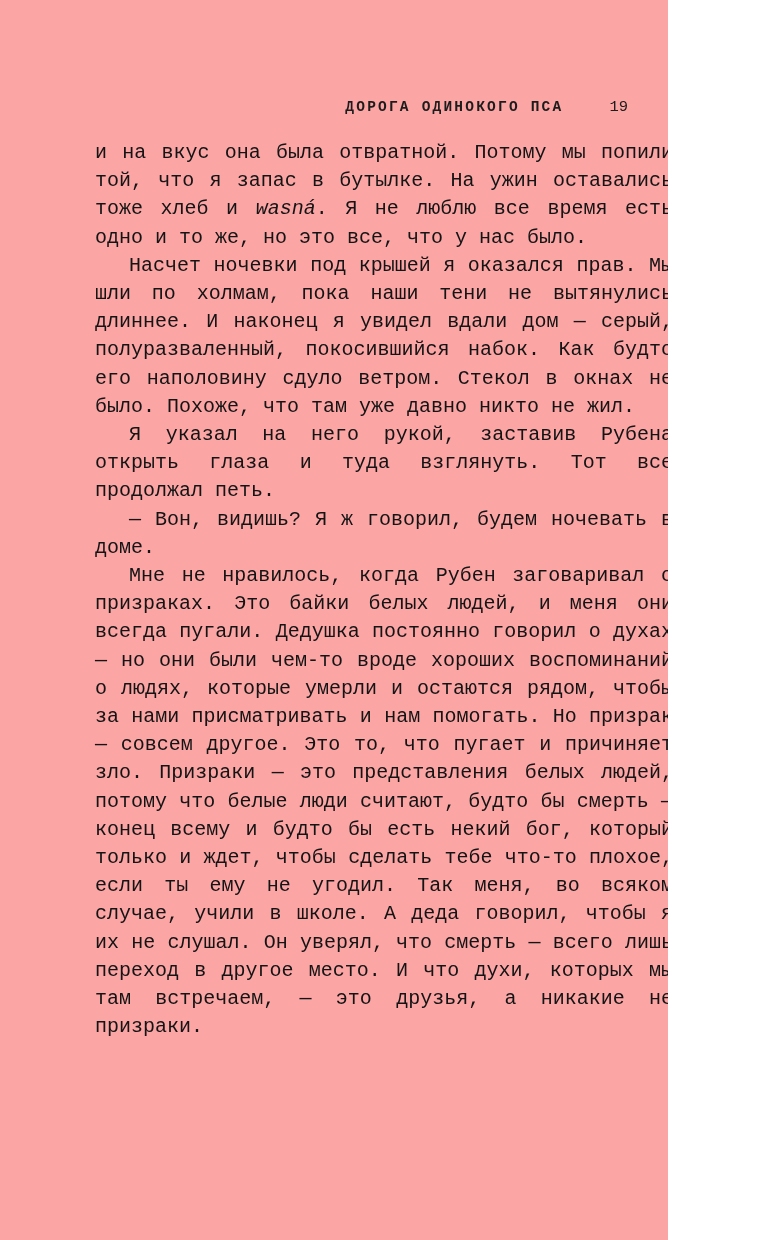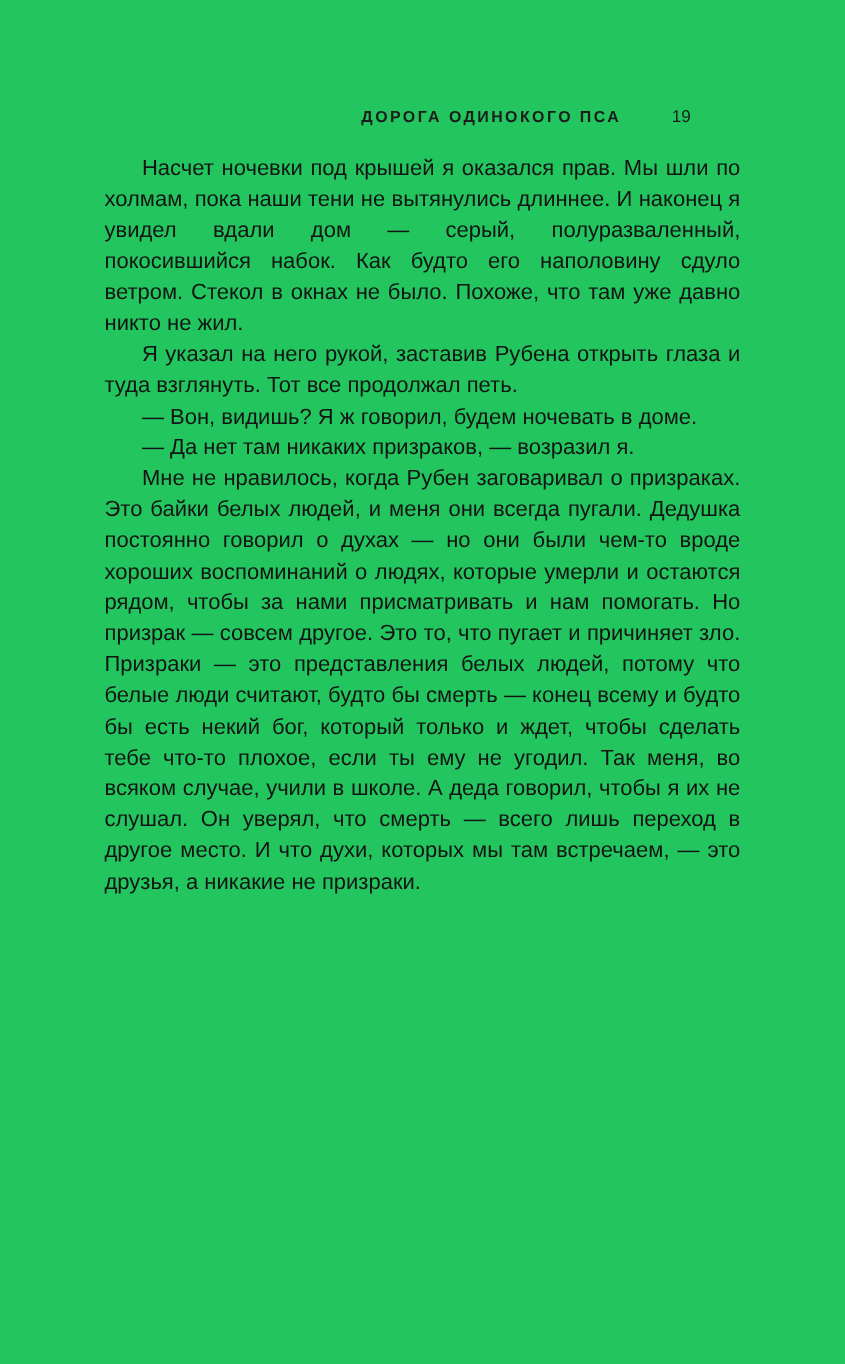--- a/index.html
+++ b/index.html
@@ -2,24 +2,24 @@
 <html lang="ru"><head>
   <meta charset="utf-8">
   <style>
     html, body {
       margin: 0;
       padding: 0;
       background: #ffffff;
     }
     .page {
       position: relative;
-      width: 768px;
+      width: 668px;
       height: 1240px;
-      background: #22c55e;
-      font-family: Liberation Sans, sans-serif;
+      background: #fca5a5;
+      font-family: Liberation Mono, monospace;
       color: #161616;
       overflow: hidden;
     }
     .running-head {
       position: absolute;
       top: 98px;
       left: 95px;
       width: 578px;
       box-sizing: border-box;
       display: flex;
@@ -66,21 +66,21 @@
 <body>
 
 <div class="page">
 
   <div class="running-head">
     <span>ДОРОГА ОДИНОКОГО ПСА</span>
     <span class="page-num">19</span>
   </div>
 
   <div class="body-text">
+    <p class="first"><span>и на вкус она была отвратной. Потому мы попили той, что я запас в бутылке. На ужин оставались тоже хлеб и </span><em>wasná</em><span>. Я не люблю все время есть одно и то же, но это все, что у нас было.</span></p>
 
     <p>Насчет ночевки под крышей я оказался прав. Мы шли по холмам, пока наши тени не вытянулись длин­нее. И наконец я увидел вдали дом — серый, полуразва­ленный, покосившийся набок. Как будто его наполовину сдуло ветром. Стекол в окнах не было. Похоже, что там уже давно никто не жил.</p>
     <p>Я указал на него рукой, заставив Рубена открыть гла­за и туда взглянуть. Тот все продолжал петь.</p>
     <p>— Вон, видишь? Я ж говорил, будем ночевать в доме.</p>
-    <p>— Да нет там никаких призраков, — возразил я.</p>
     <p>Мне не нравилось, когда Рубен заговаривал о при­зраках. Это байки белых людей, и меня они всегда пуга­ли. Дедушка постоянно говорил о духах — но они были чем-то вроде хороших воспоминаний о людях, которые умерли и остаются рядом, чтобы за нами присматривать и нам помогать. Но призрак — совсем другое. Это то, что пугает и причиняет зло. Призраки — это представления белых людей, потому что белые люди считают, будто бы смерть — конец всему и будто бы есть некий бог, кото­рый только и ждет, чтобы сделать тебе что-то плохое, если ты ему не угодил. Так меня, во всяком случае, учи­ли в школе. А деда говорил, чтобы я их не слушал. Он уверял, что смерть — всего лишь переход в другое мес­то. И что духи, которых мы там встречаем, — это дру­зья, а никакие не призраки.</p>
   </div>
 
 </div>
 
 </body></html>

